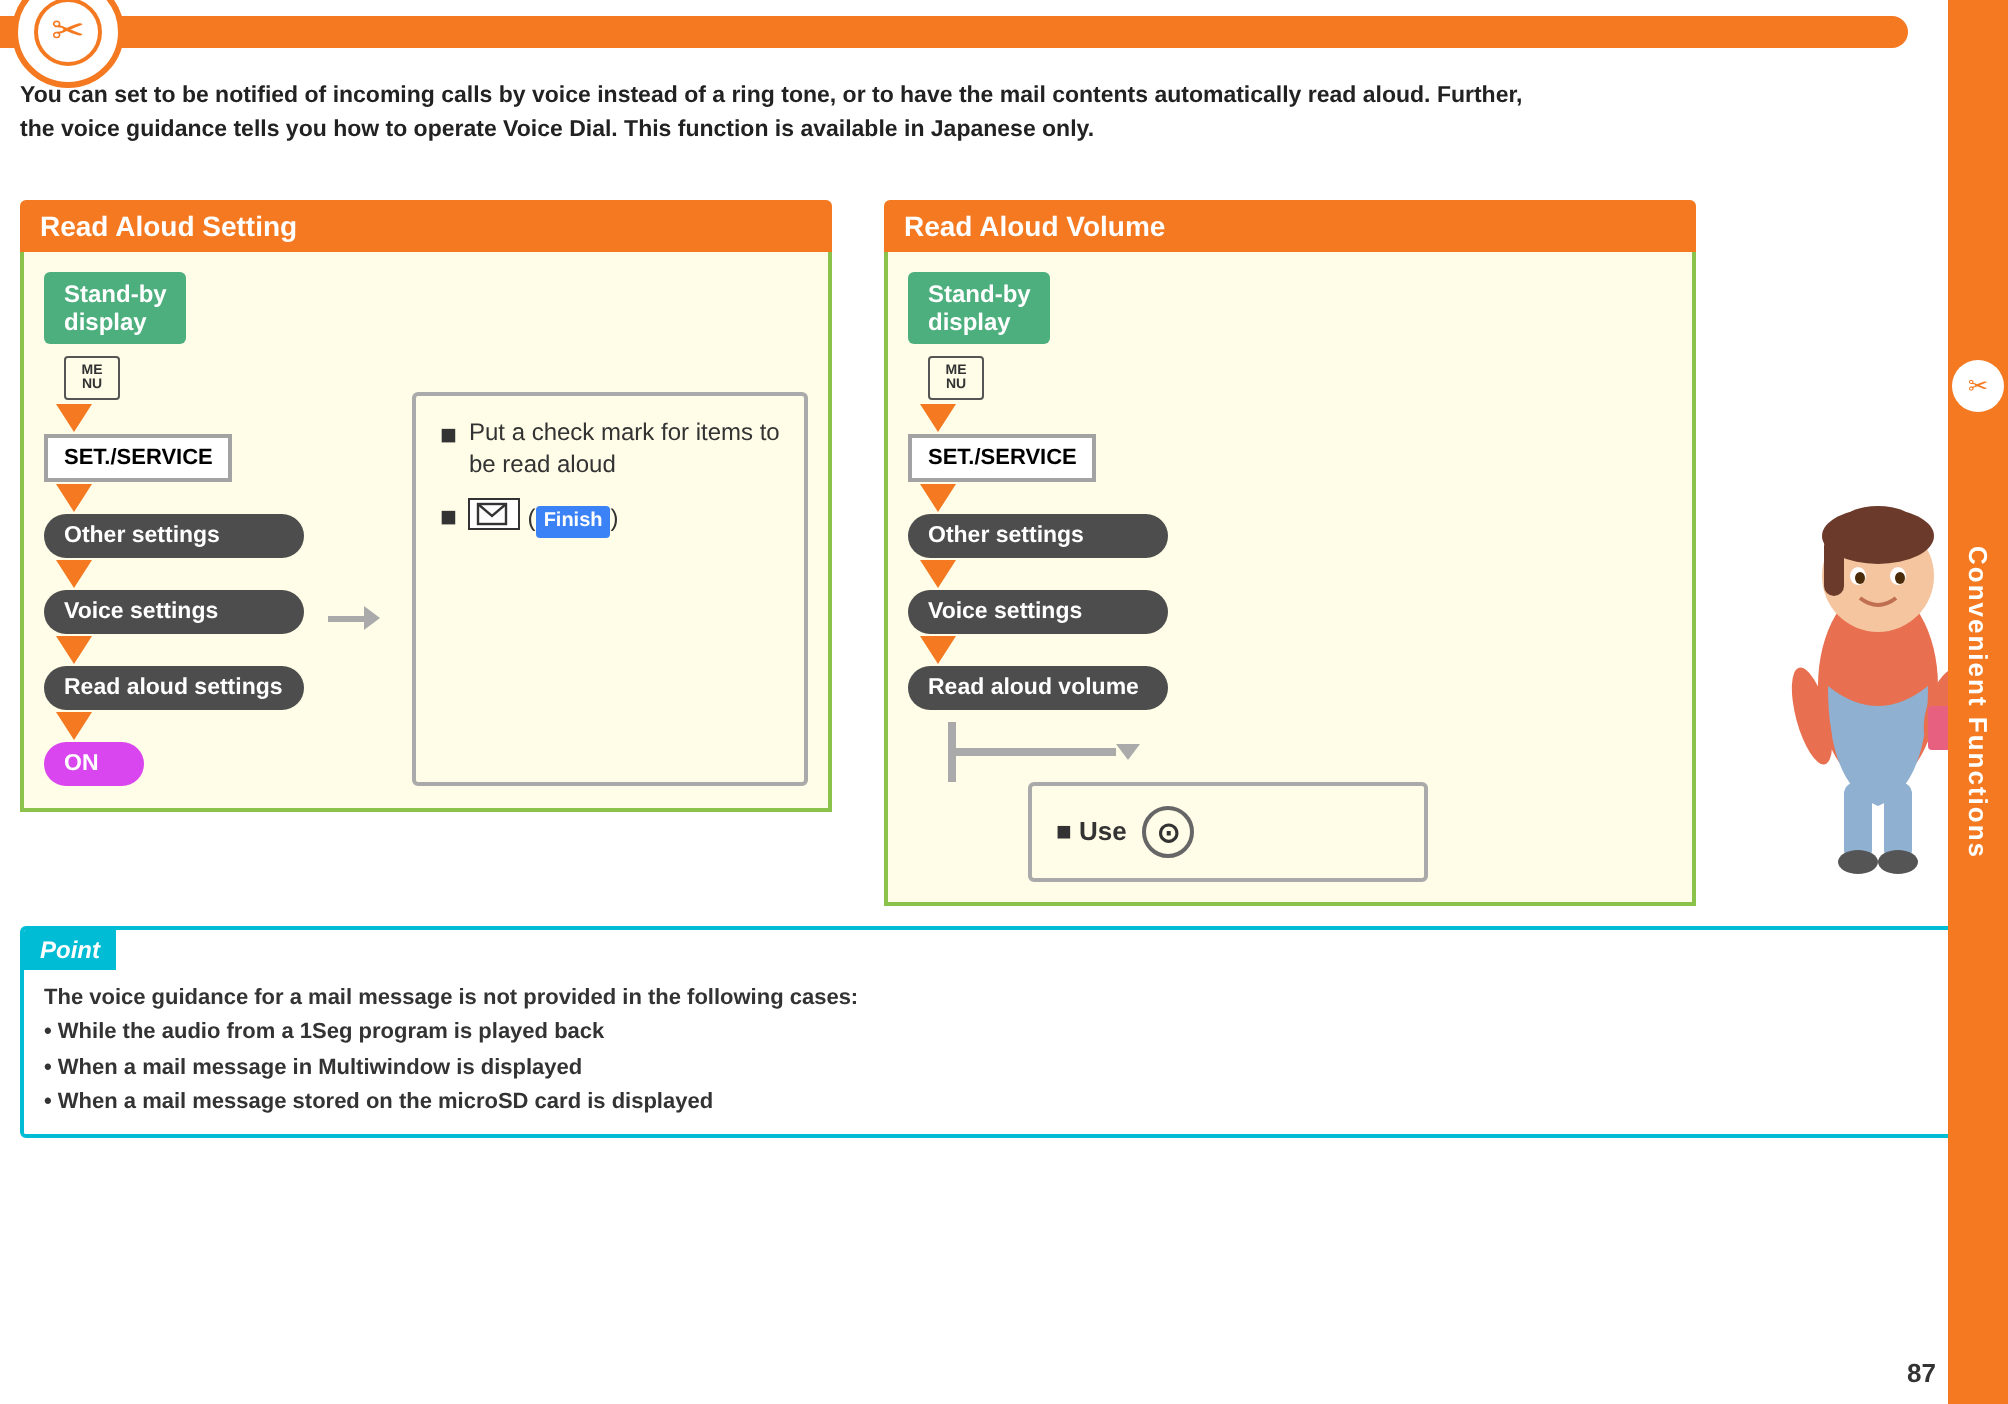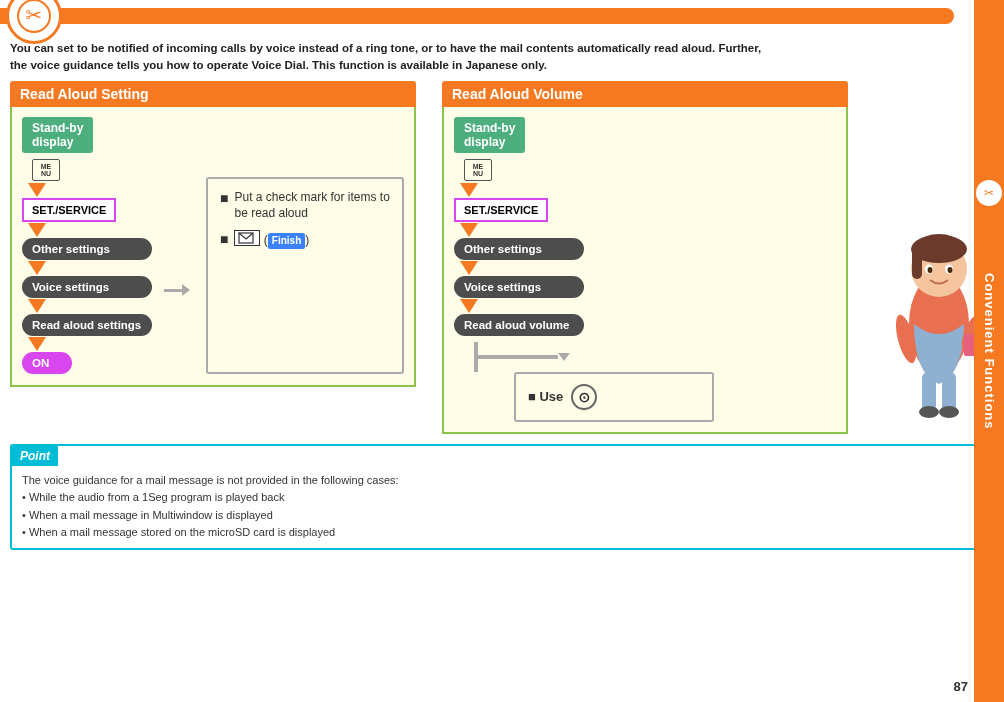--- a/index.html
+++ b/index.html
@@ -154,27 +154,29 @@
       font-style: italic;
       display: inline-block;
     }
 
     .point-body {
       padding: 6px 10px;
       font-size: 11px;
       color: #333;
       line-height: 1.6;
       background: #fff;
+      font-weight: bold;
     }
 
     
     .sections-row {
       display: flex;
       gap: 26px;
       padding: 0 10px;
+      margin-top: 19px;
     }
 
     .left-section {
       flex: 1;
     }
 
     .right-section {
       flex: 1;
       max-width: 480px;
     }
@@ -215,21 +217,21 @@
     .big-arrow-shape {
       width: 0;
       height: 0;
       border-left: 9px solid transparent;
       border-right: 9px solid transparent;
       border-top: 14px solid #f47920;
     }
 
     
     .set-service-box {
-      border: 2px solid #d946ef;
+      border: 2px solid #a3a3a3;
       background: #fff;
       color: #000;
       font-size: 11px;
       font-weight: bold;
       padding: 4px 8px;
       display: inline-block;
     }
 
     .step-box {
       background: #4d4d4d;

